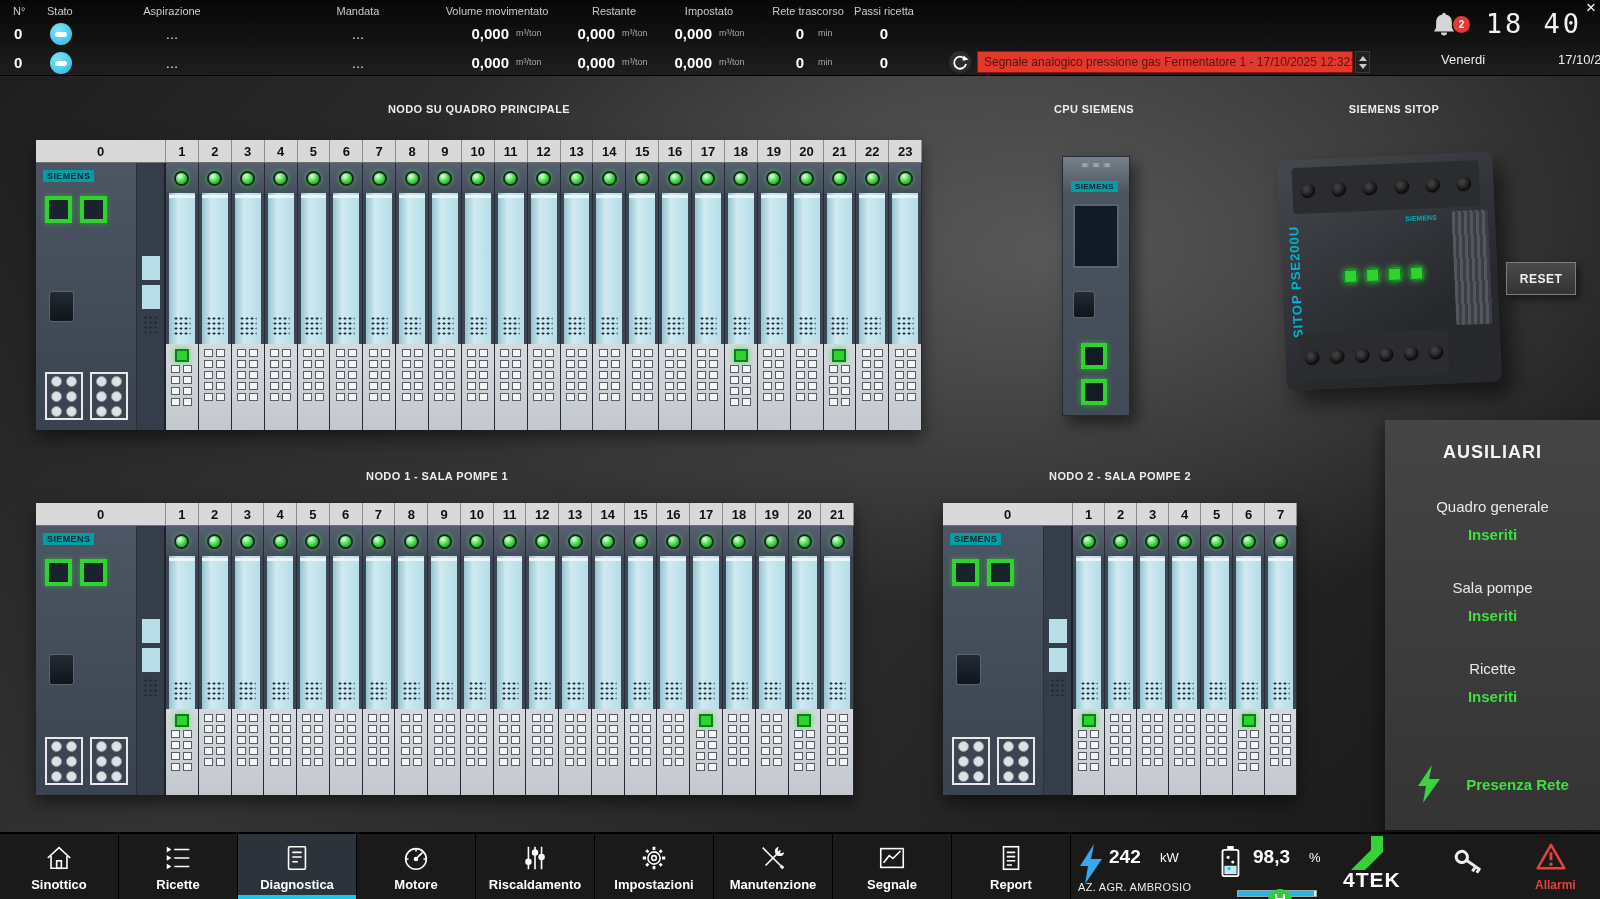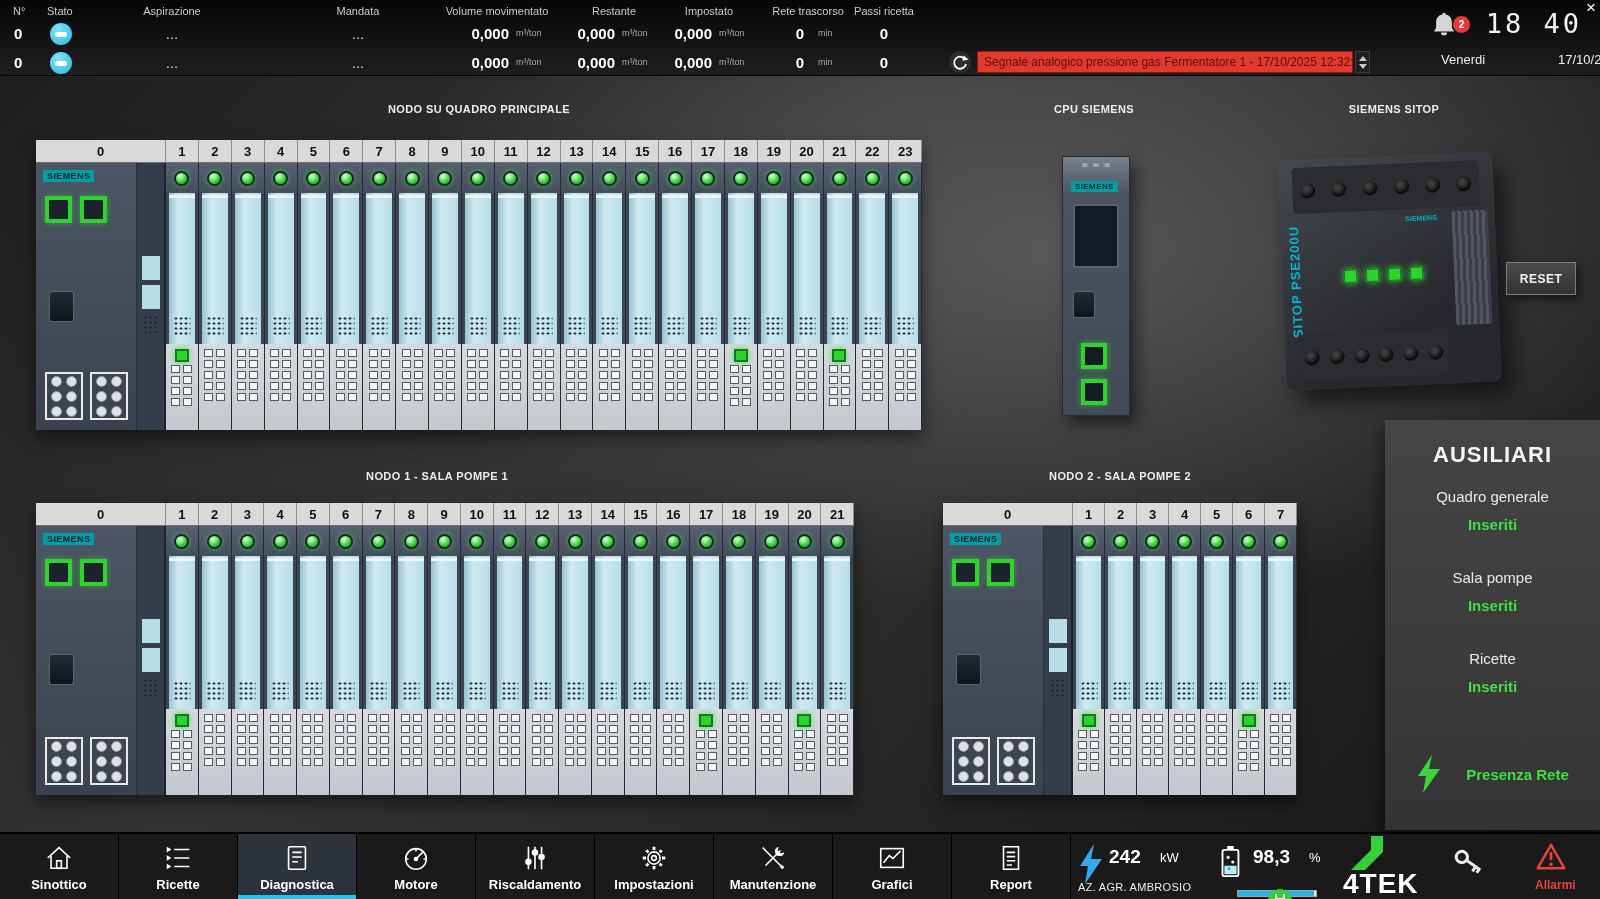--- a/index.html
+++ b/index.html
@@ -129,23 +129,23 @@
     background:repeating-linear-gradient(90deg,#53575d 0 3px,#3b3e44 3px 6px); }
   .reset-btn { position:absolute; left:1506px; top:262px; width:70px; height:33px;
     background:linear-gradient(#4a4a4a,#333); border:1px solid #7d7d7d; color:#f0f0f0;
     font-size:12px; font-weight:700; display:flex; align-items:center; justify-content:center;
     letter-spacing:.5px; cursor:pointer; box-shadow:3px 4px 8px rgba(0,0,0,.5); }
 
   
   .aux-panel { position:absolute; left:1385px; top:420px; width:215px; height:410px;
     background:linear-gradient(#454545,#343434); box-shadow:-4px 6px 14px rgba(0,0,0,.4);
     display:flex; flex-direction:column; align-items:center; padding-top:22px; }
-  .aux-title { font-size:22px; font-weight:700; color:#f5f5f5; letter-spacing:1px; }
+  .aux-title { font-size:18px; font-weight:700; color:#f5f5f5; letter-spacing:1px; }
   .aux-label { margin-top:36px; font-size:15px; color:#e9e9e9; }
-  .aux-label.first { margin-top:20px; }
+  .aux-label.first { margin-top:35px; }
   .aux-status { margin-top:11px; font-size:15px; font-weight:700; color:#3fe03f; }
   .aux-power { margin-top:60px; display:flex; align-items:center; gap:24px; }
   .aux-power-label { font-size:15px; font-weight:700; color:#3fe03f; }
 
   
   .navbar { position:absolute; left:0; top:832px; width:1600px; height:67px;
     background:#1a1a1a; border-top:2px solid #000; display:flex; z-index:6; }
   .nav-item { flex:0 0 119px; position:relative; border-right:1px solid #000;
     display:flex; flex-direction:column; align-items:center; justify-content:flex-end;
     gap:4px; padding-bottom:7px; cursor:pointer; }
@@ -154,21 +154,21 @@
     height:4px; background:#19c8f0; }
   .nlabel { font-size:13px; font-weight:700; color:#fff; white-space:nowrap; }
   .foot-right { position:absolute; left:1071px; top:0; width:529px; height:67px; }
   .fr-abs { position:absolute; white-space:nowrap; }
   .big-num { font-size:19px; font-weight:700; color:#fff; }
   .unit { font-size:13px; color:#fff; }
   .company { font-size:11px; color:#ececec; letter-spacing:.3px; }
   .batt-bar { position:absolute; left:166px; top:56px; width:80px; height:7px;
     background:#e6e9ec; border:1px solid #9aa; }
   .batt-fill { height:100%; width:97%; background:#28b4e8; }
-  .brand-text { font-size:28px; font-weight:700; color:#fff; letter-spacing:1px; }
+  .brand-text { font-size:21px; font-weight:700; color:#fff; letter-spacing:1px; }
   .alarms-label { font-size:12px; font-weight:700; color:#e5423a; }
 </style>
 </head>
 <body>
 
 <div class="app">
 
   <div class="topbar">
     <div class="hlabel" style="left:13px">N°</div>
     <div class="hlabel" style="left:47px">Stato</div>
@@ -2038,21 +2038,21 @@
         <path d="M24 24 l3 3" stroke-width="3"></path>
       </svg>
       <div class="nlabel">Manutenzione</div>
     </div>
 
     <div class="nav-item">
       <svg width="32" height="30" viewBox="0 0 32 32" stroke="#fff" stroke-width="1.7" fill="none">
         <rect x="4" y="6" width="24" height="20"></rect>
         <path d="M7 21 L13 13.5 L17 16.5 L25 8.5"></path>
       </svg>
-      <div class="nlabel">Grafici</div>
+      <div class="nlabel">Segnale</div>
     </div>
 
     <div class="nav-item">
       <svg width="32" height="30" viewBox="0 0 32 32" stroke="#fff" stroke-width="1.7" fill="none">
         <rect x="8" y="4" width="16" height="24"></rect>
         <path d="M11.5 10 H20.5 M11.5 14.5 H20.5 M11.5 19 H20.5 M11.5 23.5 H17"></path>
       </svg>
       <div class="nlabel">Report</div>
     </div>
 

